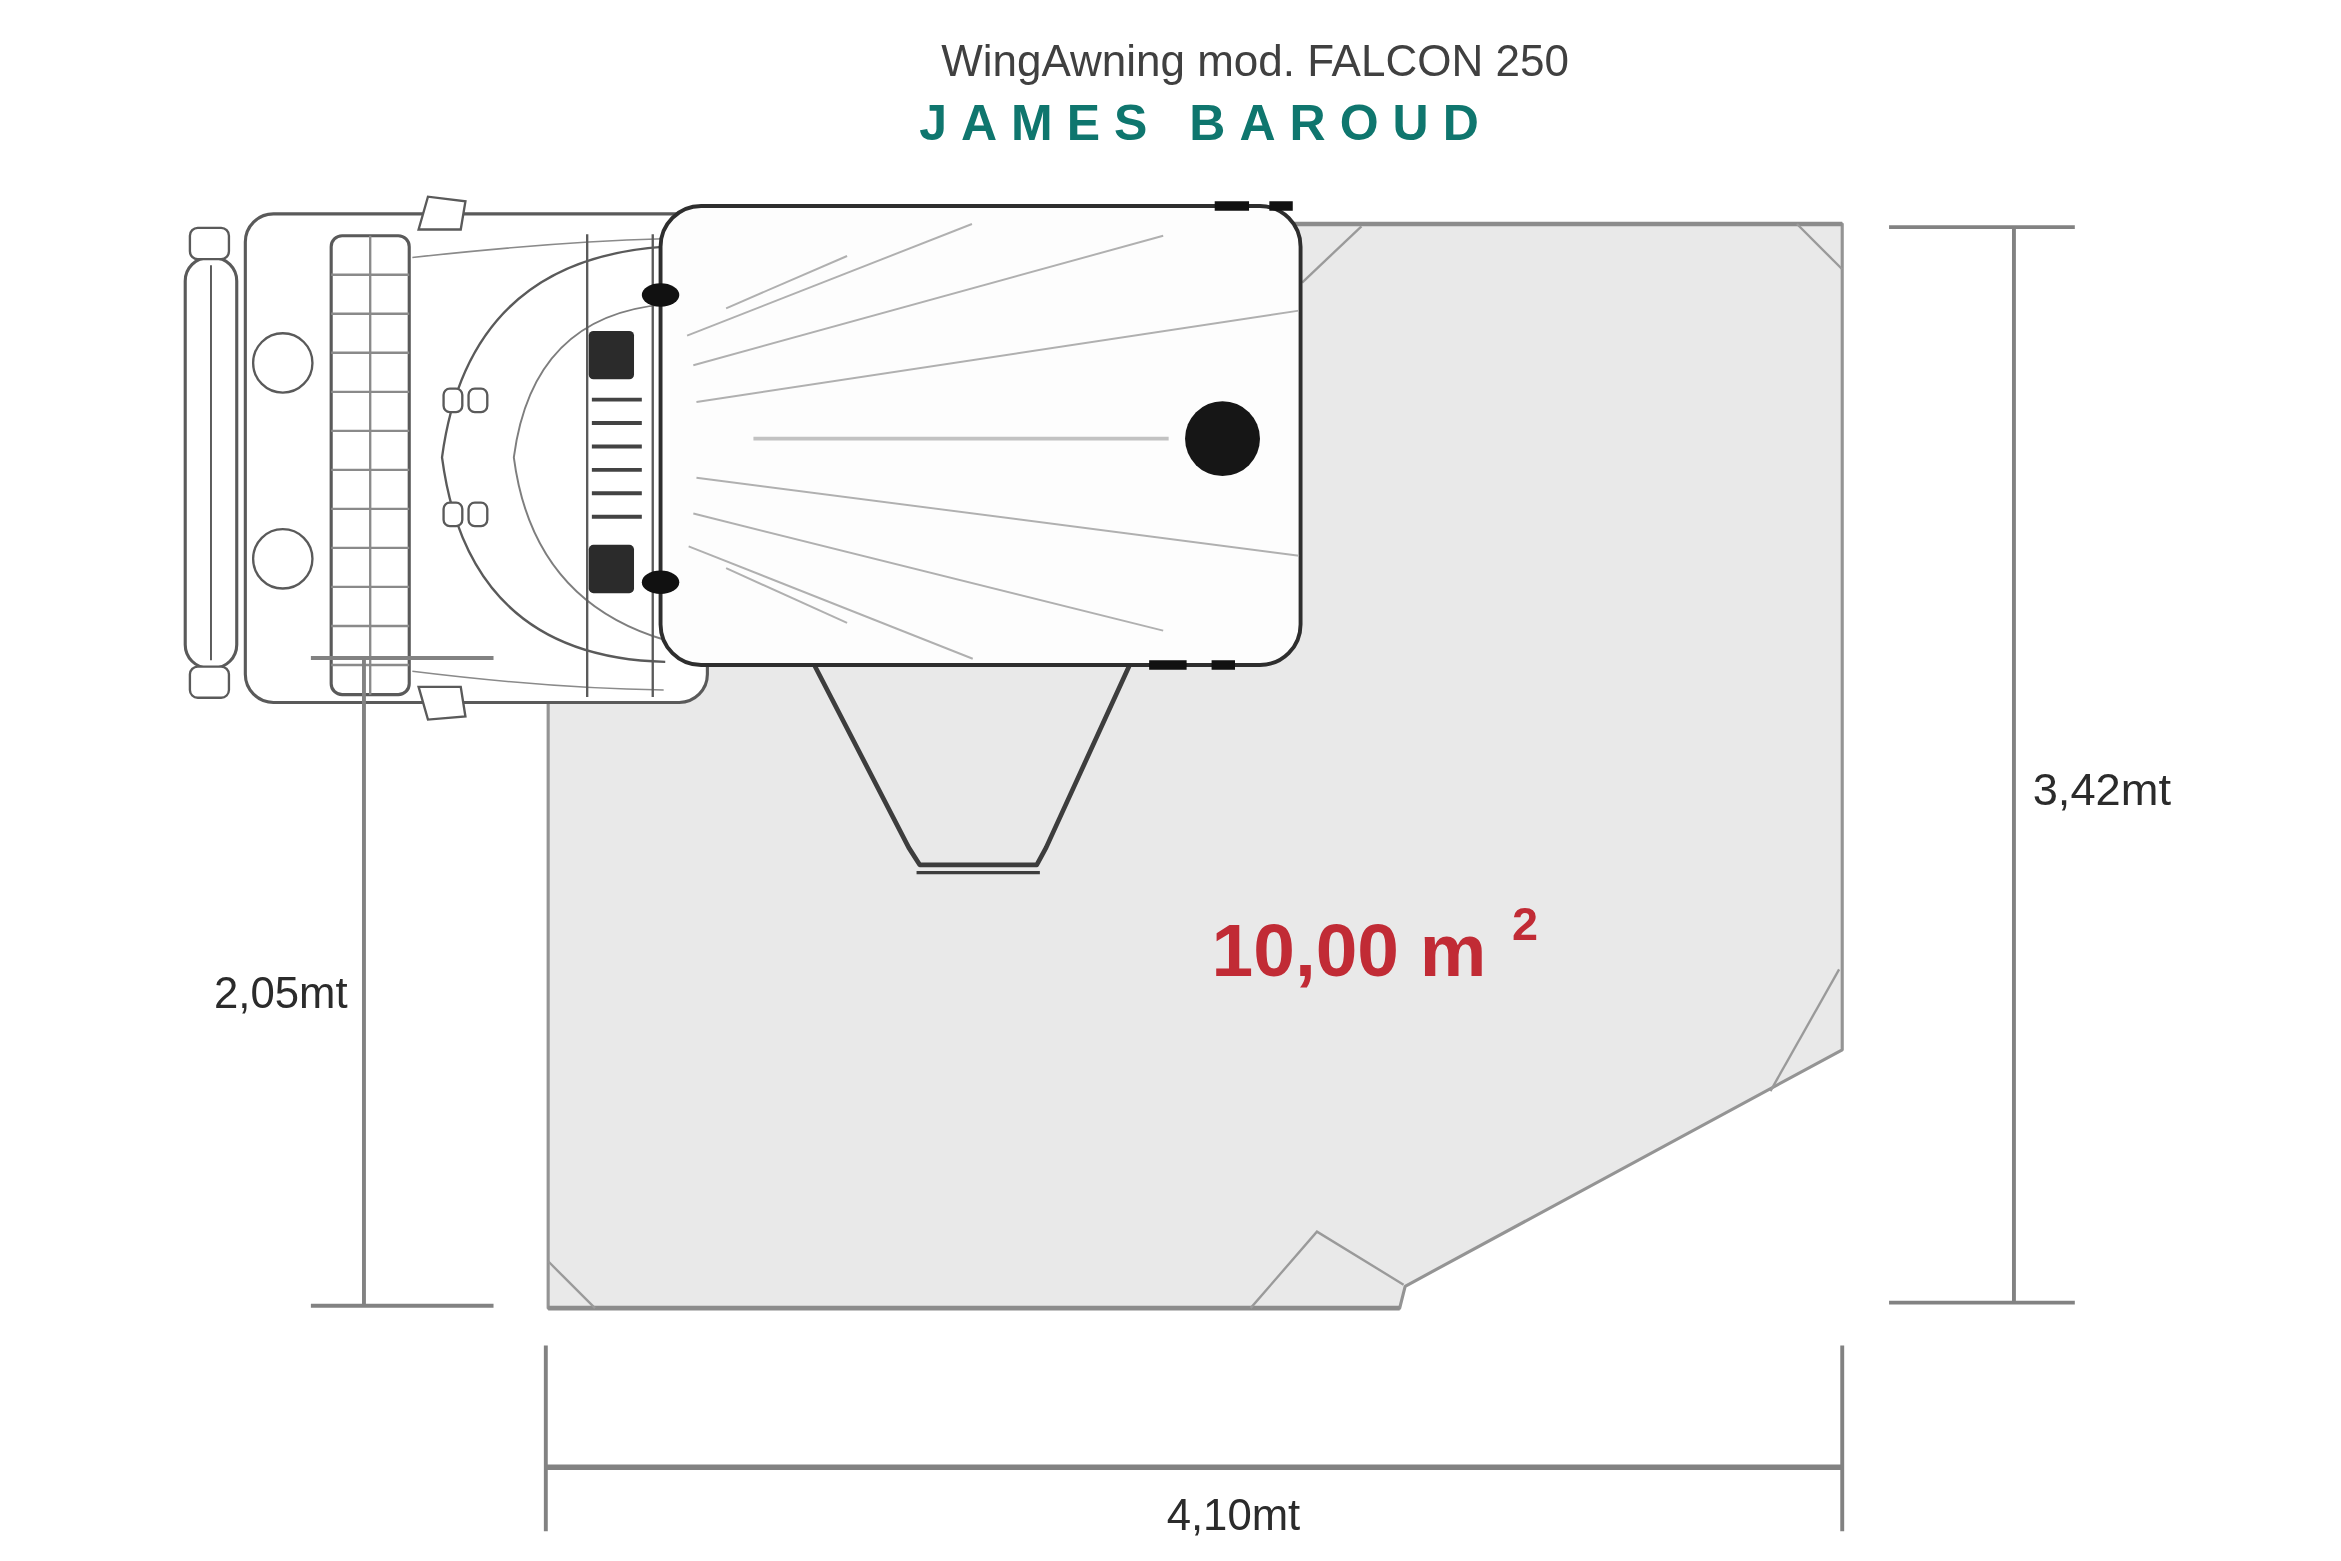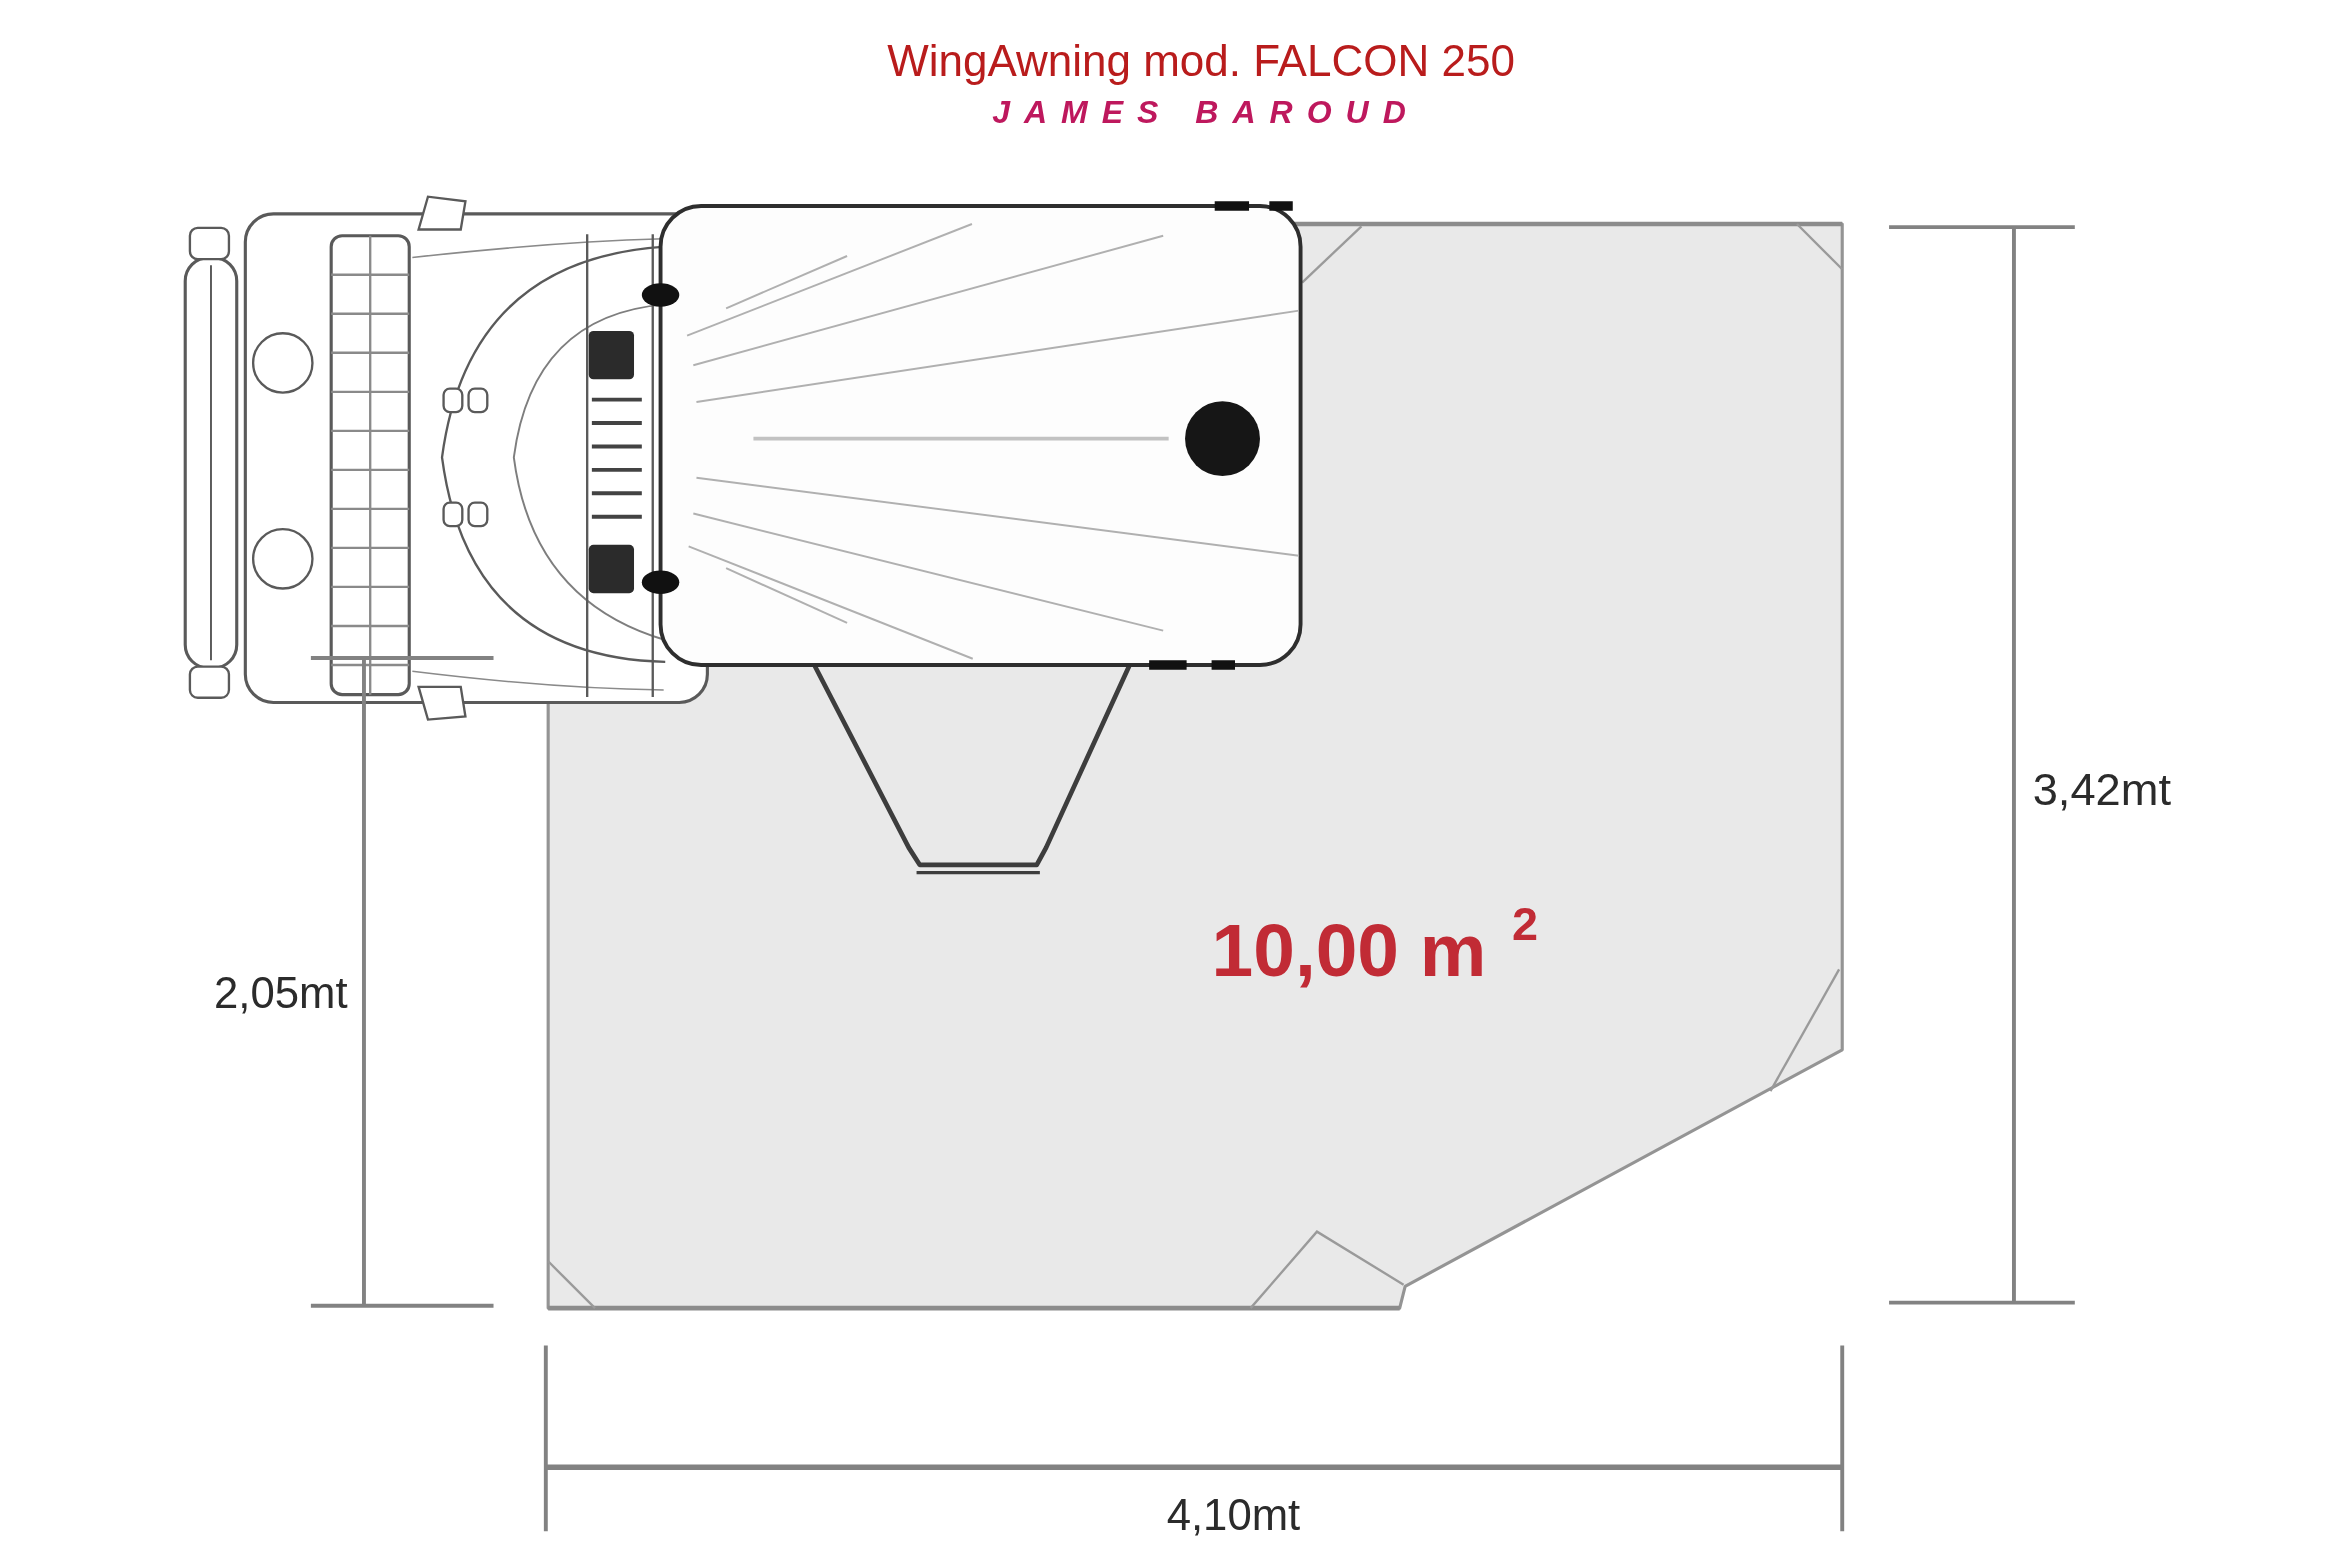--- a/index.html
+++ b/index.html
@@ -1,24 +1,24 @@
 <!DOCTYPE html>
 <html style="font-size:12.5px"><head>
 <meta charset="utf-8">
 <style>
   html,body{margin:0;padding:0;background:#ffffff;}
   body{width:2342px;height:1561px;position:relative;font-family:"Liberation Sans",sans-serif;}
   .stage{position:absolute;inset:0;background:#ffffff;overflow:hidden;}
   .title-line1{
-    position:absolute;left:1201px;top:36px;transform:translateX(-50%);
-    font-size:44px;font-weight:400;color:#b91c1c;white-space:nowrap;
+    position:absolute;left:1255px;top:36px;transform:translateX(-50%);
+    font-size:44px;font-weight:400;color:#404040;white-space:nowrap;
   }
   .title-line2{
     position:absolute;left:1206px;top:94px;transform:translateX(-50%);
-    font-size:32px;font-weight:bold;color:#be185d;letter-spacing:14px;white-space:nowrap;font-style:italic;
+    font-size:50px;font-weight:bold;color:#0f766e;letter-spacing:14px;white-space:nowrap;
   }
   svg{position:absolute;left:0;top:0;}
   text{font-family:"Liberation Sans",sans-serif;}
 </style>
 </head>
 <body>
 
 <div class="stage">
 
   <div class="title-line1">WingAwning mod. FALCON 250</div>

